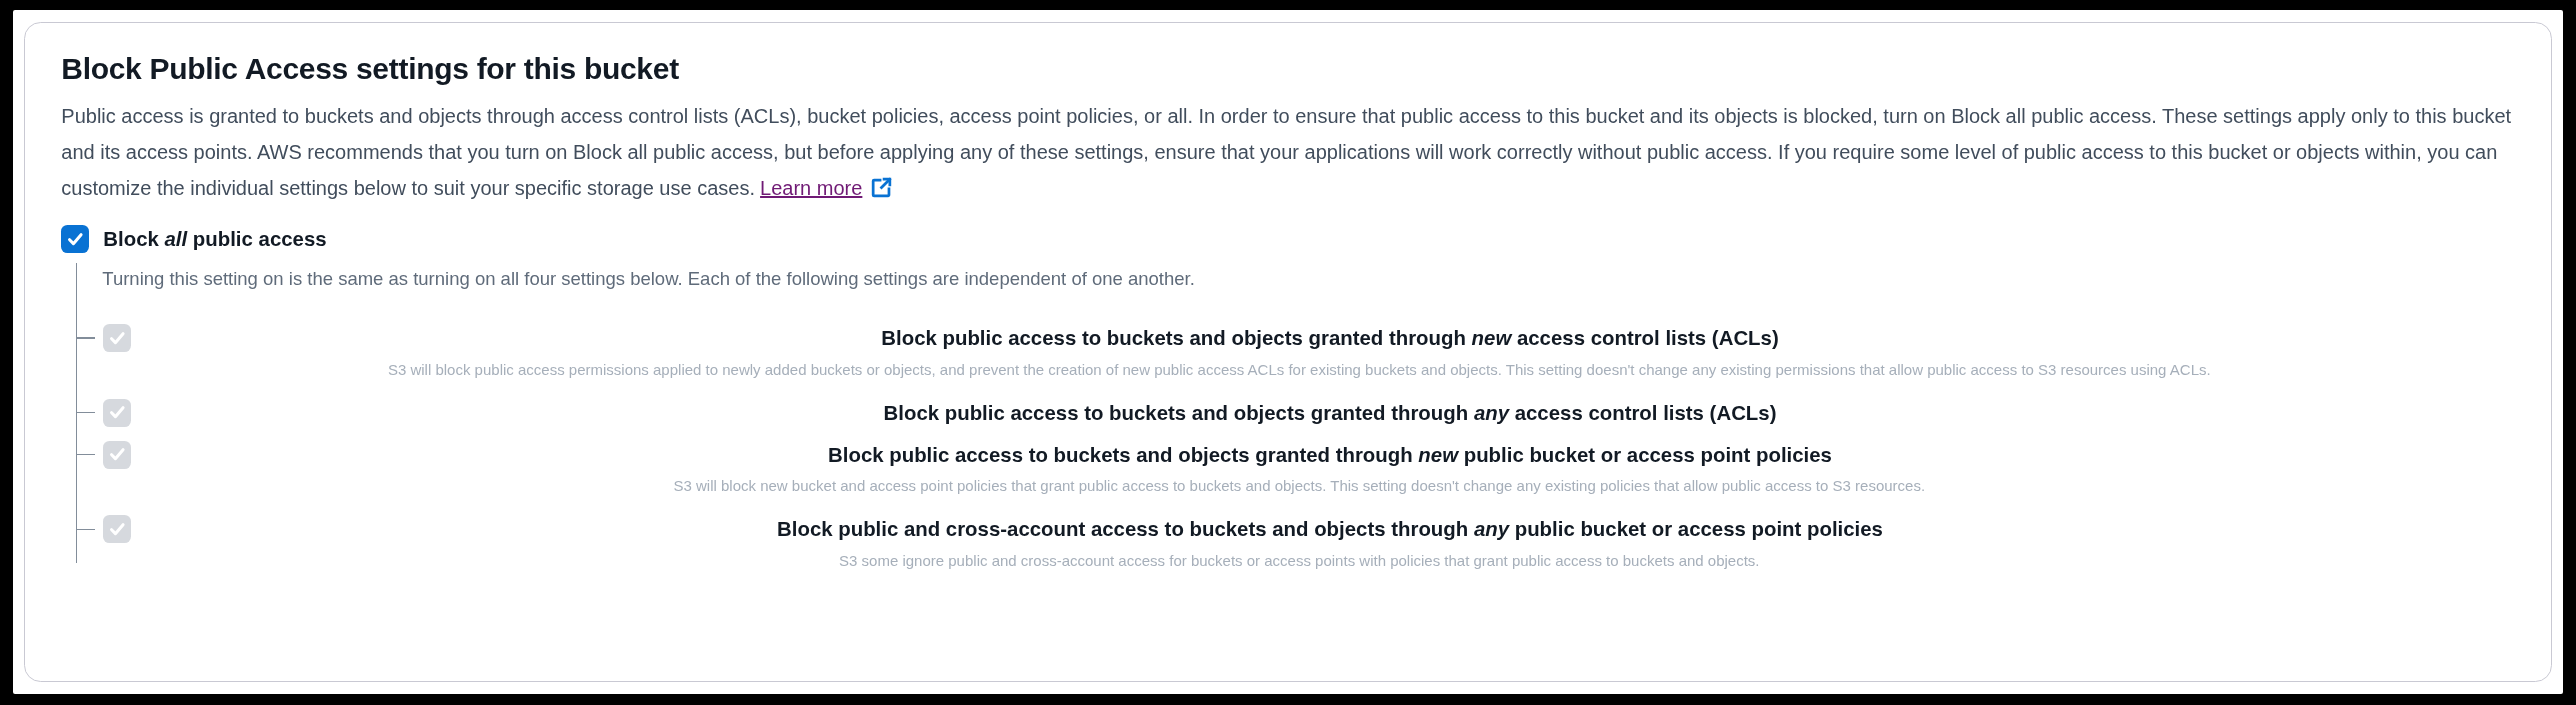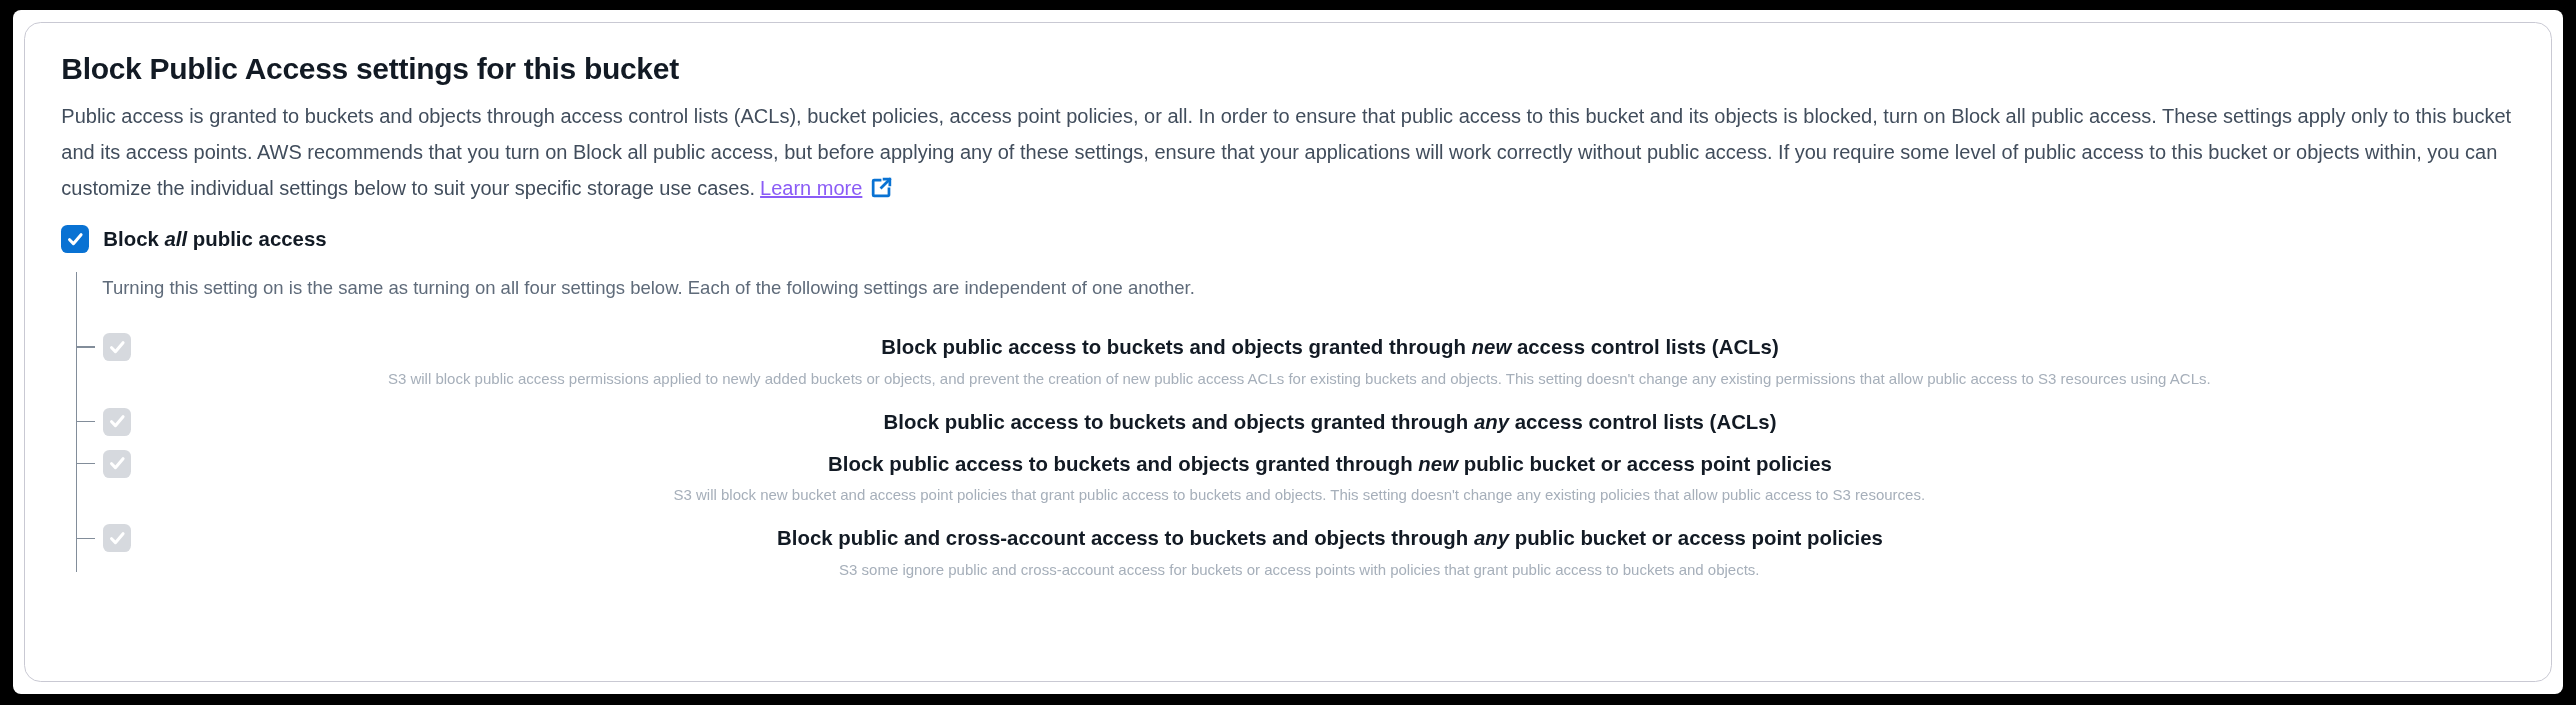--- a/index.html
+++ b/index.html
@@ -5,52 +5,52 @@
   html,body{margin:0;padding:0;}
   body{
     width:2576px;height:705px;
     background:#000;
     font-family:"Liberation Sans", sans-serif;
     position:relative;overflow:hidden;
     -webkit-font-smoothing:antialiased;
   }
   .card{
     position:absolute;left:12.8px;top:10.2px;right:12.8px;bottom:11.5px;
-    background:#ffffff;border-radius:8px;
+    background:#ffffff;border-radius:2px;
   }
   .panel{
     position:absolute;left:11.5px;top:11.5px;right:11.5px;bottom:11.5px;
     border:1.3px solid #c9c9d3;border-radius:16.6px;
     padding:29px 36px 25.5px 36px;box-sizing:border-box;overflow:hidden;
   }
   .title{
     margin:0 0 12.8px 0;
     font-size:30px;line-height:34px;font-weight:700;
     color:#121a24;letter-spacing:-0.3px;
   }
   .desc{
     margin:0 0 19px 0;max-width:2474px;
     font-size:20px;line-height:36px;color:#414d5c;
   }
   .learn-more{
-    color:#8b5cf6;text-decoration:underline;cursor:pointer;
+    color:#701a75;text-decoration:underline;cursor:pointer;
     margin-left:5.1px;white-space:nowrap;
   }
   .ext-icon{width:23px;height:23px;margin-left:7.7px;vertical-align:-3.2px;}
   .main-row{display:flex;align-items:flex-end;gap:14px;margin-top:6.4px;}
   .cb{
     width:28px;height:28px;border-radius:6.4px;flex:none;
     display:inline-flex;align-items:center;justify-content:center;
   }
   .cb svg{width:20.4px;height:20.4px;display:block;}
   .cb-blue{background:#0972d3;}
   .cb-gray{background:#d6d9de;}
   .lbl{font-size:20.4px;line-height:28px;font-weight:700;color:#121a24;white-space:pre-wrap;}
   .it{font-style:italic;}
-  .tree-region{position:relative;margin-top:16px;}
+  .tree-region{position:relative;margin-top:7px;}
   .vline{position:absolute;left:14.7px;top:2.6px;width:1.3px;background:#828d9a;}
   .caption{
     margin-left:41px;padding-top:5.1px;
     font-size:18.5px;line-height:25.5px;color:#5f6b7a;
   }
   .sub-list{margin-top:33px;}
   .sub-row{position:relative;padding-left:84px;margin-bottom:14px;text-align:center;}
   .tick{position:absolute;left:15.3px;top:13.4px;width:18px;height:1.3px;background:#828d9a;}
   .sub-cb{position:absolute;left:42px;top:0;}
   .sub-desc{

